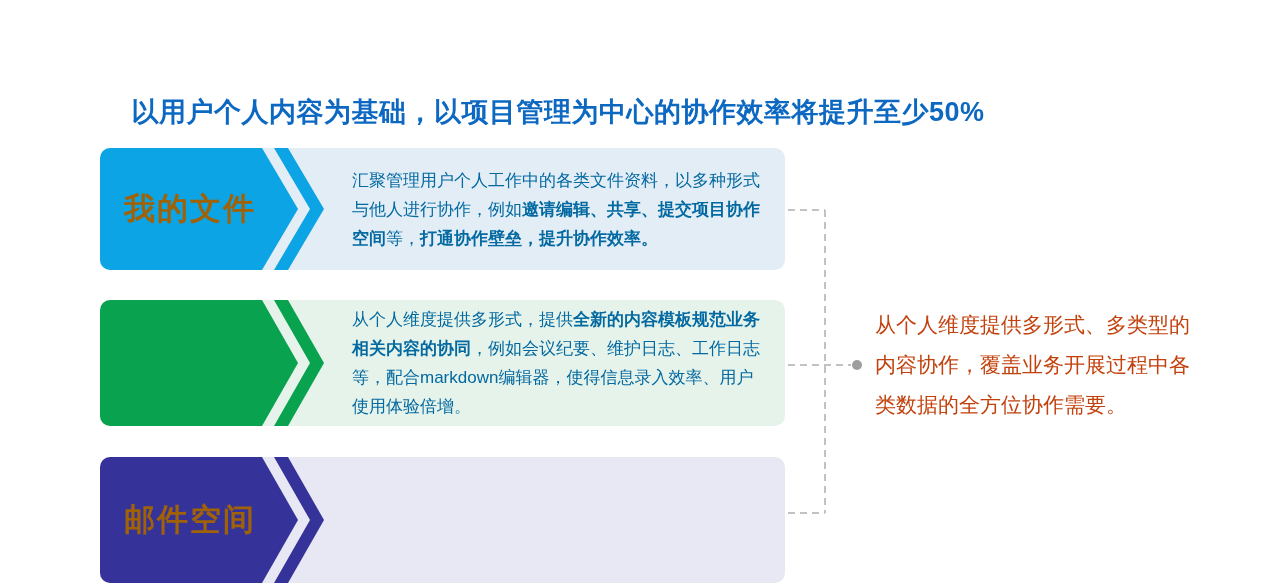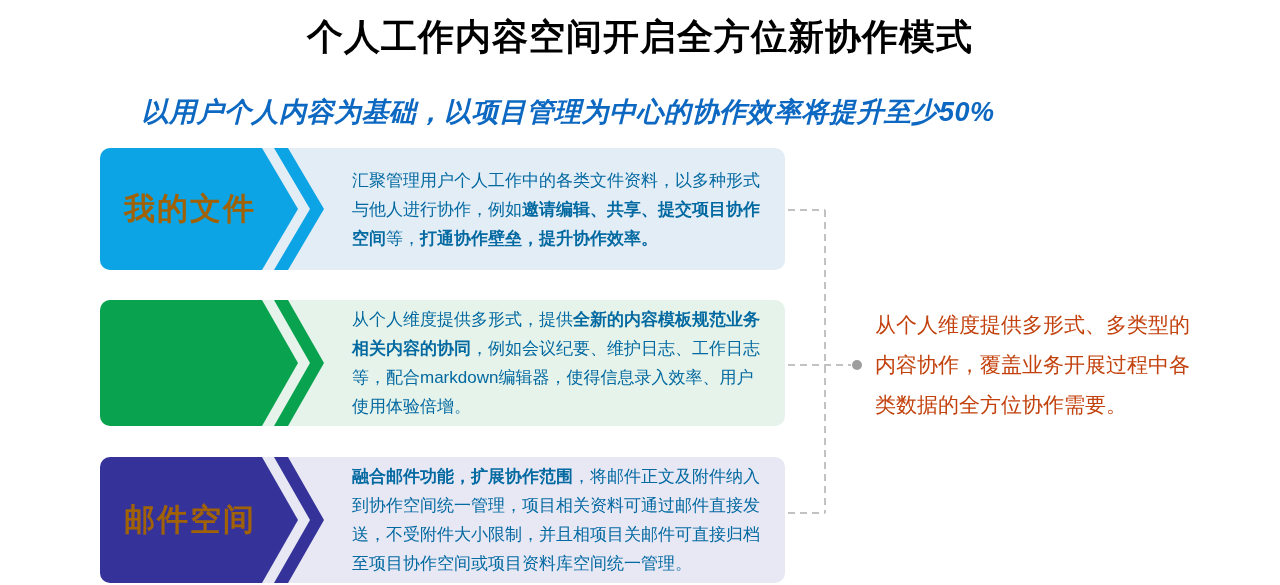--- a/index.html
+++ b/index.html
@@ -5,22 +5,22 @@
   html,body { margin:0; padding:0; background:#fff; }
   .canvas {
     position:relative; width:1280px; height:585px; background:#ffffff;
     font-family:"Liberation Sans", sans-serif; overflow:hidden;
   }
   .title {
     position:absolute; top:14px; left:0; width:1280px; text-align:center;
     font-size:36px; line-height:46px; font-weight:bold; color:#000000; letter-spacing:1px;
   }
   .subtitle {
-    position:absolute; top:94px; left:18px; width:1100px; text-align:center;
-    font-size:27px; line-height:36px; font-weight:bold; font-style:italic; letter-spacing:0.5px;
+    position:absolute; top:94px; left:8px; width:1100px; text-align:center;
+    font-size:27px; line-height:36px; font-weight:bold; letter-spacing:0.5px;
   }
   .row { position:absolute; left:100px; width:685px; border-radius:10px; }
   .row-1 { top:148px; height:122px; }
   .row-2 { top:300px; height:126px; }
   .row-3 { top:457px; height:126px; }
   .arrow-wrap {
     position:absolute; left:0; top:0; bottom:0; width:240px;
     border-radius:10px 0 0 10px; overflow:hidden;
   }
   svg.arrow { display:block; width:240px; height:100%; }
@@ -39,21 +39,20 @@
     position:absolute; left:875px; top:305px; width:330px;
     font-size:21px; line-height:40px; color:#c2410c;
   }
   .connector { position:absolute; left:783px; top:200px; width:110px; height:325px; }
 </style>
 </head>
 <body>
 
 <div class="canvas">
 
-  <div class="title">个人工作内容空间开启全方位新协作模式</div>
 
   <div class="subtitle" style="color: rgb(13, 104, 193);">以用户个人内容为基础，以项目管理为中心的协作效率将提升至少50%</div>
 
   <div class="row row-1" style="background: rgb(227, 237, 246);">
     <div class="arrow-wrap">
       <svg class="arrow" viewBox="0 0 240 124" preserveAspectRatio="none">
         <path d="M0 0 H162 L198 62 L162 124 H0 Z" fill="#0ca4e4"></path>
         <path d="M174 0 H188 L224 62 L188 124 H174 L210 62 Z" fill="#0ca4e4"></path>
       </svg>
     </div>
@@ -76,23 +75,20 @@
   </div>
 
   <div class="row row-3" style="background: rgb(232, 232, 244);">
     <div class="arrow-wrap">
       <svg class="arrow" viewBox="0 0 240 124" preserveAspectRatio="none">
         <path d="M0 0 H162 L198 62 L162 124 H0 Z" fill="#35339a"></path>
         <path d="M174 0 H188 L224 62 L188 124 H174 L210 62 Z" fill="#35339a"></path>
       </svg>
     </div>
     <div class="row-label">邮件空间</div>
-    <div class="row-desc">
-      <p><b>融合邮件功能，扩展协作范围</b><span>，将邮件正文及附件纳入到协作空间统一管理，项目相关资料可通过邮件直接发送，不受附件大小限制，并且相项目关邮件可直接归档至项目协作空间或项目资料库空间统一管理。</span></p>
-    </div>
   </div>
 
   <svg class="connector" viewBox="0 0 110 325">
     <path d="M5 10 H42" fill="none" stroke-width="2" stroke-dasharray="7 5" stroke="#c2c2c2"></path>
     <path d="M42 10 V313" fill="none" stroke-width="2" stroke-dasharray="7 5" stroke="#c2c2c2"></path>
     <path d="M5 165 H68" fill="none" stroke-width="2" stroke-dasharray="7 5" stroke="#c2c2c2"></path>
     <path d="M5 313 H42" fill="none" stroke-width="2" stroke-dasharray="7 5" stroke="#c2c2c2"></path>
     <circle cx="74" cy="165" r="5" fill="#9e9e9e"></circle>
   </svg>
 

